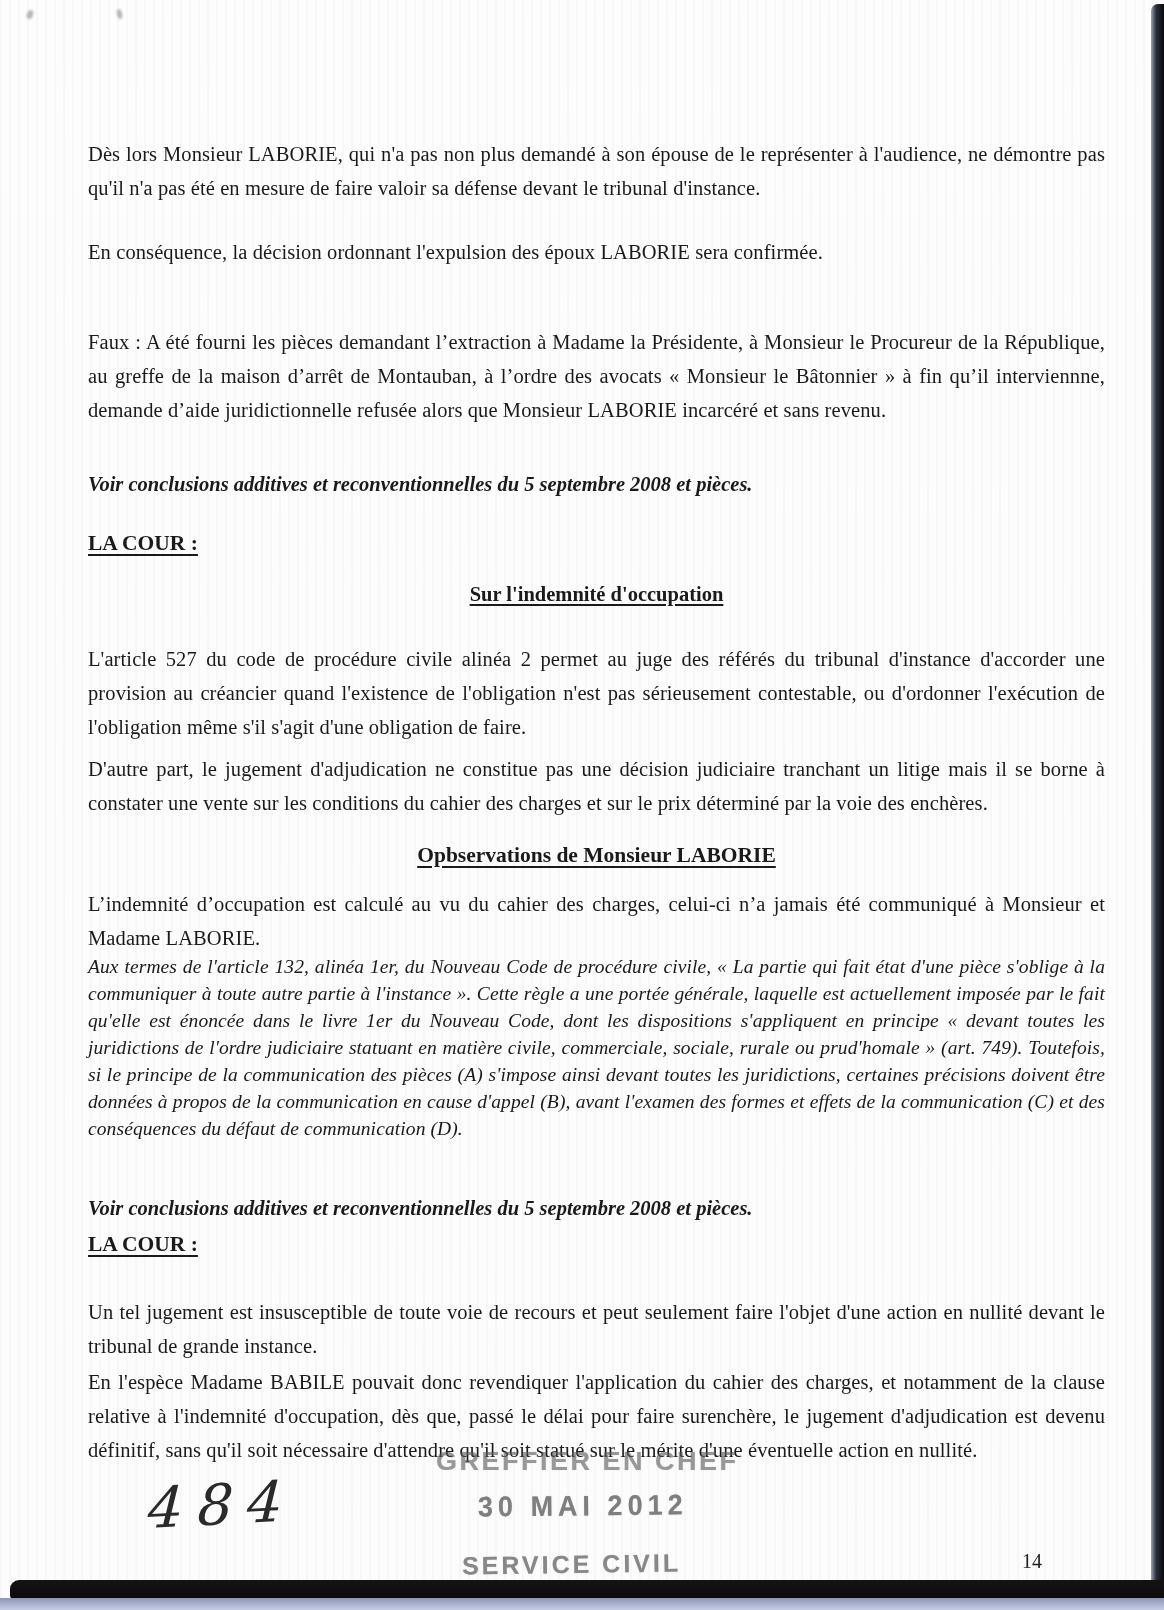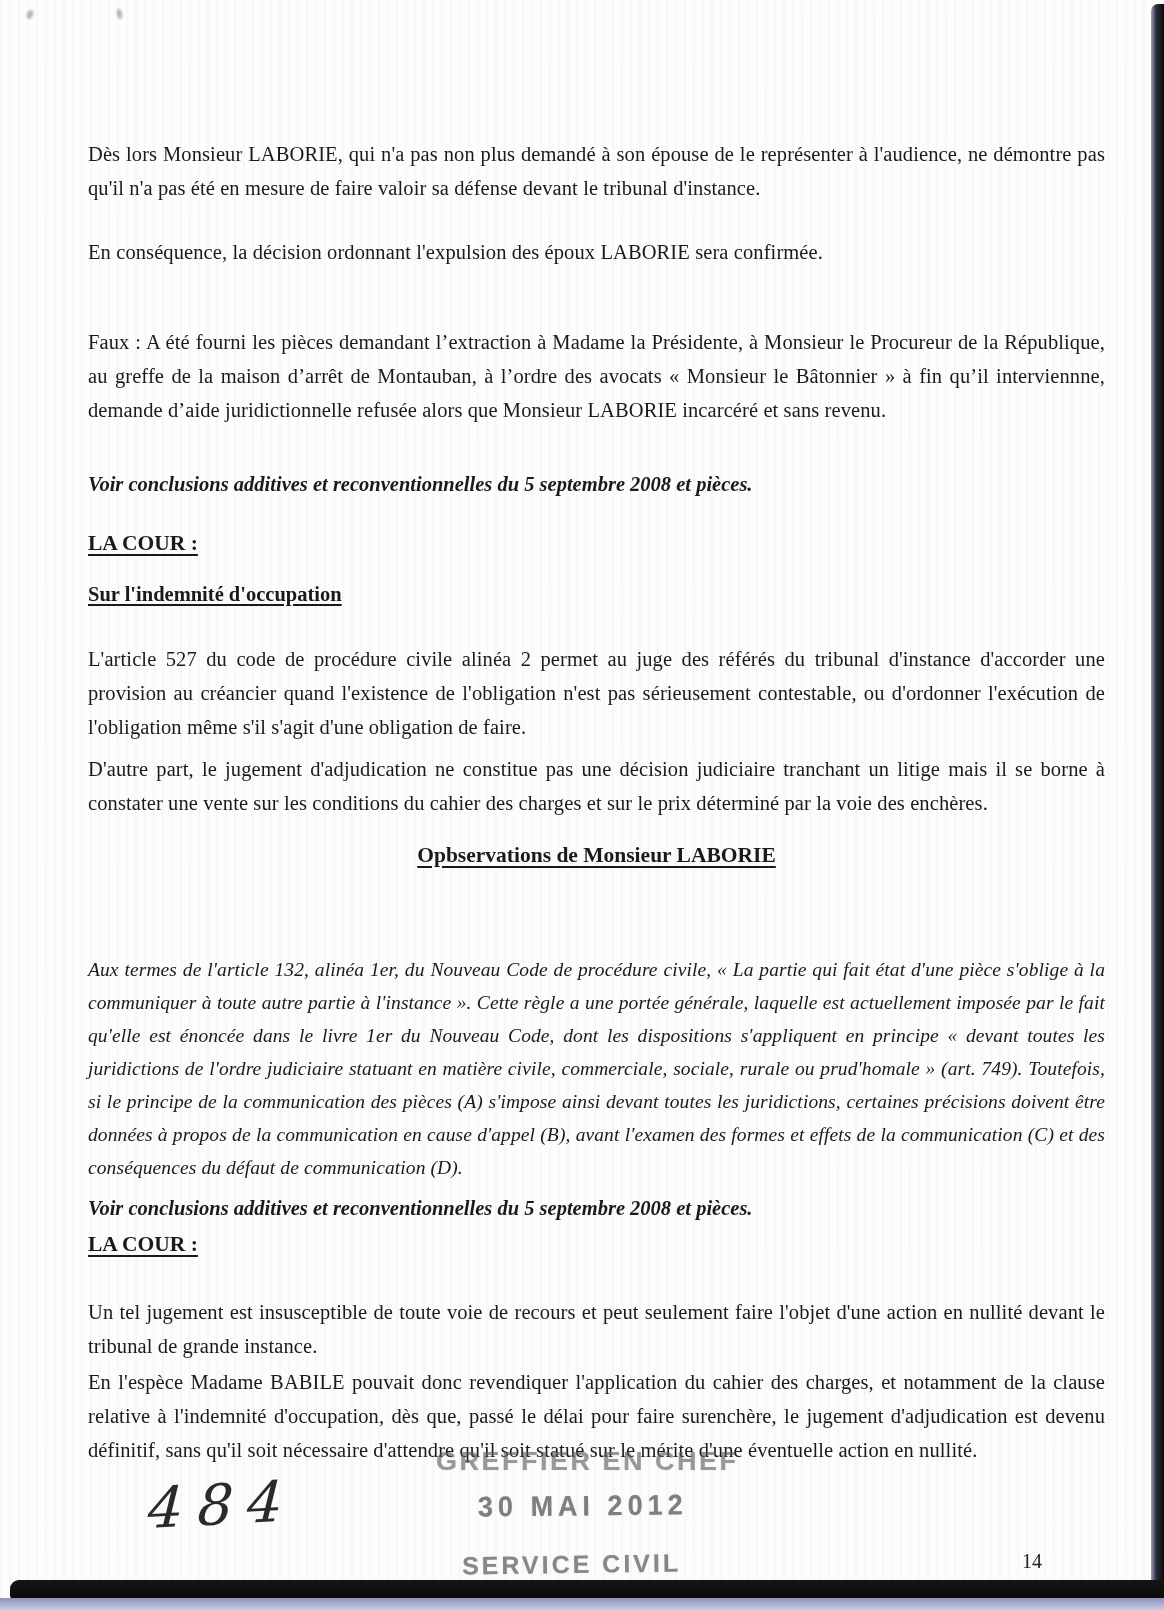--- a/index.html
+++ b/index.html
@@ -35,27 +35,27 @@
   .bold-italic{
     font-weight:bold;font-style:italic;font-size:20.5px;line-height:34px;text-align:left;
   }
   .side-head{
     font-weight:bold;font-size:21.5px;line-height:34px;text-align:left;
   }
   .side-head .ul{
     text-decoration:underline;text-decoration-thickness:2px;text-underline-offset:4px;
   }
   .sub-head{
-    font-size:20.5px;line-height:34px;text-align:left;
+    font-size:20.5px;line-height:34px;text-align:center;
   }
   .sub-head .ul{
     text-decoration:underline;text-decoration-thickness:1.5px;text-underline-offset:3px;
   }
   .italic-block{
-    font-style:italic;font-size:19.5px;line-height:33px;text-align:justify;letter-spacing:0.1px;
+    font-style:italic;font-size:19.5px;line-height:27px;text-align:justify;letter-spacing:0.1px;
   }
   .lead-bold{font-weight:normal;}
   
   .stamp{
     position:absolute;font-family:"Liberation Sans", sans-serif;font-weight:bold;
     color:#5c5c5c;white-space:nowrap;
     text-shadow:0 0 1px rgba(90,90,90,0.55);
   }
   .stamp-greffier{
     left:436px;top:1446px;font-size:27px;letter-spacing:2.5px;opacity:0.62;
@@ -128,20 +128,21 @@
     </h3>
 
     <p class="blk body-text" style="top:621px">L'article 527 du code de procédure civile alinéa 2 permet au juge des référés du tribunal d'instance d'accorder une provision au créancier quand l'existence de l'obligation n'est pas sérieusement contestable, ou d'ordonner l'exécution de l'obligation même s'il s'agit d'une obligation de faire.</p>
 
     <p class="blk body-text" style="top:731px">D'autre part, le jugement d'adjudication ne constitue pas une décision judiciaire tranchant un litige mais il se borne à constater une vente sur les conditions du cahier des charges et sur le prix déterminé par la voie des enchères.</p>
 
     <h2 class="blk center-head" style="top:838px;margin:0">
       <span class="ul">Opbservations de Monsieur LABORIE</span>
     </h2>
 
+    <p class="blk body-text" style="top:866px">L’indemnité d’occupation est calculé au vu du cahier des charges, celui-ci n’a jamais été communiqué à Monsieur et Madame LABORIE.</p>
 
     <p class="blk italic-block" style="top:933px">Aux termes de l'article 132, alinéa 1er, du Nouveau Code de procédure civile,  « La partie qui fait état d'une pièce s'oblige à la communiquer à toute autre partie à l'instance ». Cette règle a une portée générale, laquelle est actuellement imposée par le fait qu'elle est énoncée dans le livre 1er du Nouveau Code, dont les dispositions s'appliquent en principe  « devant toutes les juridictions de l'ordre judiciaire statuant en matière civile, commerciale, sociale, rurale ou prud'homale » (art. 749). Toutefois, si le principe de la communication des pièces  (A) s'impose ainsi devant toutes les juridictions, certaines précisions doivent être données à propos de la communication en cause d'appel (B), avant l'examen des formes et effets de la communication  (C) et des conséquences du défaut de communication  (D).</p>
 
     <p class="blk bold-italic" style="top:1170px">Voir conclusions additives et reconventionnelles du 5 septembre 2008 et pièces.</p>
 
     <h2 class="blk side-head" style="top:1227px;margin:0">
       <span class="ul">LA COUR :</span>
     </h2>
 
     <p class="blk body-text" style="top:1274px">Un tel jugement est insusceptible de toute voie de recours et peut seulement faire l'objet d'une action en nullité devant le tribunal de grande instance.</p>

